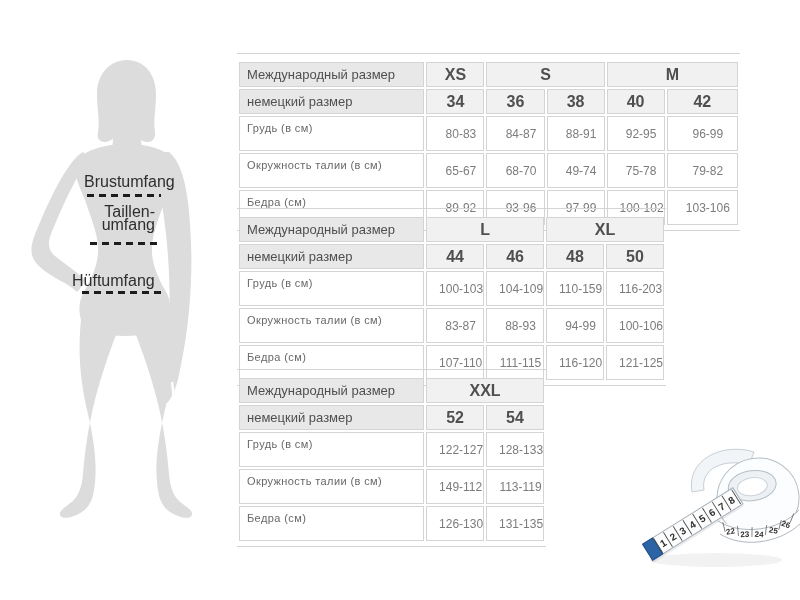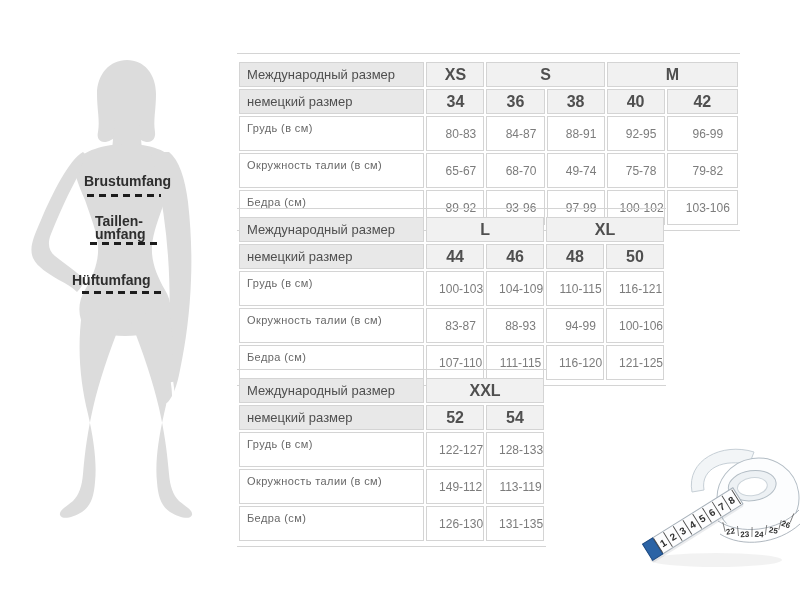--- a/index.html
+++ b/index.html
@@ -28,30 +28,30 @@
   }
   td.size-cell {
     background:var(--header-size-bg,#f1f1f1); color:var(--heading-text,#4f4f4f);
     font-weight:bold; font-size:16px; text-align:center;
   }
   td.row-label { background:#fff; color:#686868; font-size:11px; padding:0 4px 12px 7px; letter-spacing:0.4px; }
   td.val-cell  { background:#fff; color:var(--value-text,#7c7c7c); font-size:12px; text-align:center;padding-left:12px; }
 
   
   .m-label {
-    position:absolute; font-size:14px; font-weight:bold; color:#2e2e2e;
-    text-align:left; line-height:13px;
+    position:absolute; font-size:16px; font-weight:normal; color:#2e2e2e;
+    text-align:right; line-height:13px;
   }
   .m-dash {
     position:absolute; height:3px;
     background:repeating-linear-gradient(90deg, var(--dash-line,#1d1d1d) 0 7px, transparent 7px 12px);
   }
   #bust-label  { left:84px; top:175px; width:88px; }
   #bust-dash   { left:87px; top:194px; width:74px; }
-  #waist-label { left:95px; top:215px; width:60px; }
+  #waist-label { left:95px; top:205px; width:60px; }
   #waist-dash  { left:90px; top:242px; width:68px; }
   #hip-label   { left:72px; top:274px; width:76px; }
   #hip-dash    { left:82px; top:291px; width:82px; }
 
   #silhouette-svg { position:absolute; left:25px; top:52px; }
   #tape-svg { position:absolute; left:628px; top:438px; }
 </style>
 </head>
 <body>
 
@@ -173,22 +173,22 @@
             <td class="hdr-label">немецкий размер</td>
             <td class="size-cell">44</td>
             <td class="size-cell">46</td>
             <td class="size-cell">48</td>
             <td class="size-cell">50</td>
           </tr>
           <tr>
             <td class="row-label">Грудь (в см)</td>
             <td class="val-cell">100-103</td>
             <td class="val-cell">104-109</td>
-            <td class="val-cell">110-115</td>
-            <td class="val-cell">116-121</td>
+            <td class="val-cell">110-159</td>
+            <td class="val-cell">116-203</td>
           </tr>
           <tr>
             <td class="row-label">Окружность талии (в см)</td>
             <td class="val-cell">83-87</td>
             <td class="val-cell">88-93</td>
             <td class="val-cell">94-99</td>
             <td class="val-cell">100-106</td>
           </tr>
           <tr>
             <td class="row-label">Бедра (см)</td>

